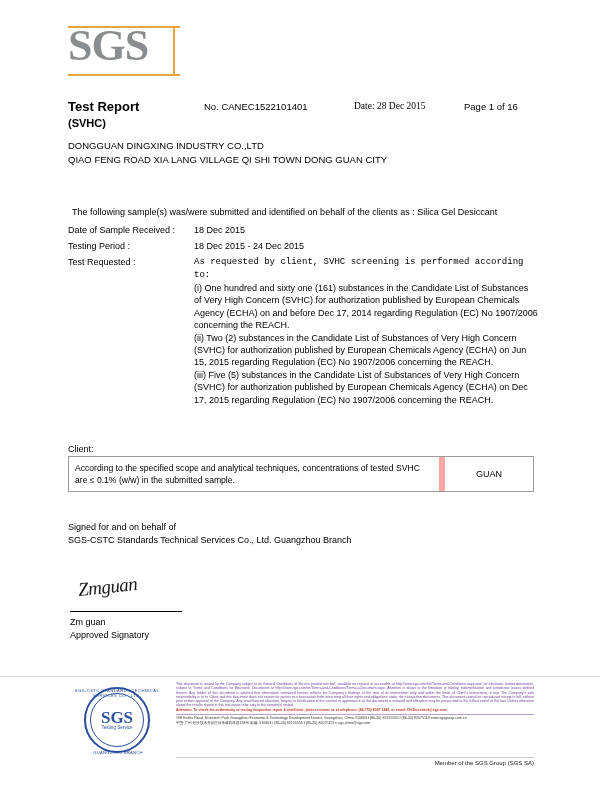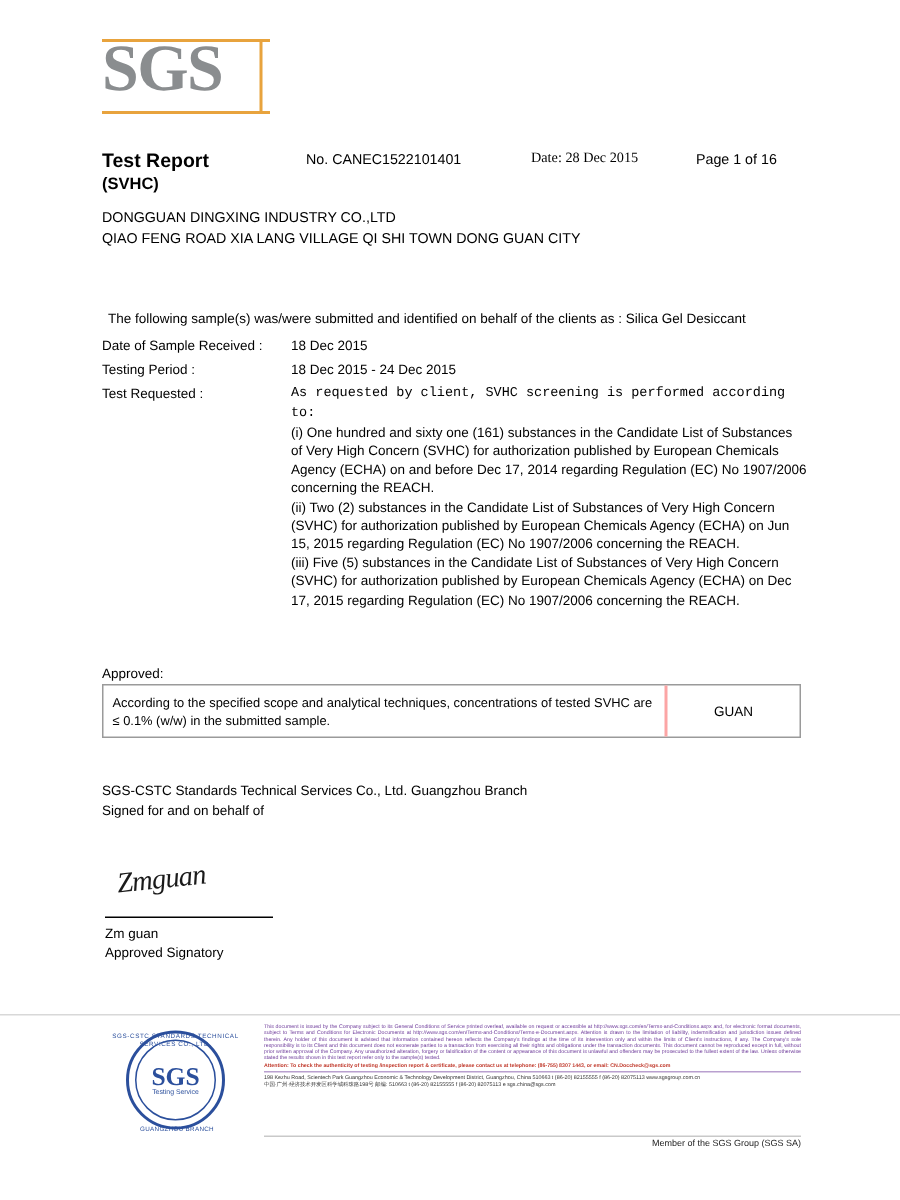--- a/index.html
+++ b/index.html
@@ -161,21 +161,21 @@
     height: 36px;
     border: 1px solid #9a9a9a;
     box-sizing: border-box;
     display: flex;
   }
   .summary-text {
     flex: 1;
     font-size: 8.6px;
     padding: 5px 6px;
     line-height: 12px;
-    border-right: 2px solid #fca5a5;
+    border-right: 6px solid #fca5a5;
     box-sizing: border-box;
   }
   .summary-result {
     width: 88px;
     flex: 0 0 88px;
     font-size: 9px;
     display: flex;
     align-items: center;
     justify-content: center;
   }
@@ -383,29 +383,29 @@
         <p class="req-intro">As requested by client, SVHC screening is performed according to:</p>
         <p class="req-para">(i) One hundred and sixty one (161) substances in the Candidate List of Substances of Very High Concern (SVHC) for authorization published by European Chemicals Agency (ECHA) on and before Dec 17, 2014 regarding Regulation (EC) No 1907/2006 concerning the REACH.</p>
         <p class="req-para">(ii) Two (2) substances in the Candidate List of Substances of Very High Concern (SVHC) for authorization published by European Chemicals Agency (ECHA) on Jun 15, 2015 regarding Regulation (EC) No 1907/2006 concerning the REACH.</p>
         <p class="req-para">(iii) Five (5) substances in the Candidate List of Substances of Very High Concern (SVHC) for authorization published by European Chemicals Agency (ECHA) on Dec 17, 2015 regarding Regulation (EC) No 1907/2006 concerning the REACH.</p>
       </div>
     </div>
 
 
   </div>
 
-  <div class="summary-label">Approved:</div>
+  <div class="summary-label">Client:</div>
   <div class="summary-box">
     <div class="summary-text">According to the specified scope and analytical techniques, concentrations of tested SVHC are ≤ 0.1% (w/w) in the submitted sample.</div>
     <div class="summary-result">GUAN</div>
   </div>
 
   <div class="signoff">
+    <div>Signed for and on behalf of</div>
     <div>SGS-CSTC Standards Technical Services Co., Ltd. Guangzhou Branch</div>
-    <div>Signed for and on behalf of</div>
   </div>
 
   <div class="sig-script">Zmguan</div>
   <div class="sig-line"></div>
   <div class="sig-name">
     <div>Zm guan</div>
     <div>Approved Signatory</div>
   </div>
 
   <div class="footer-rule"></div>

